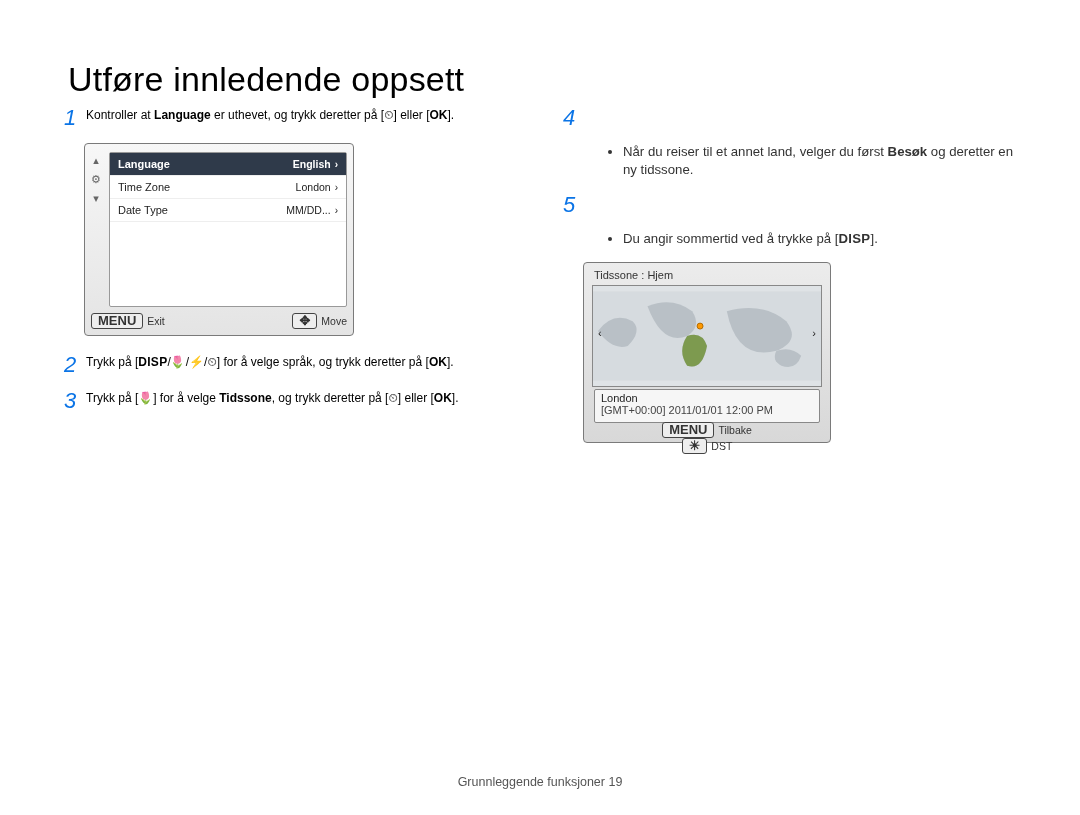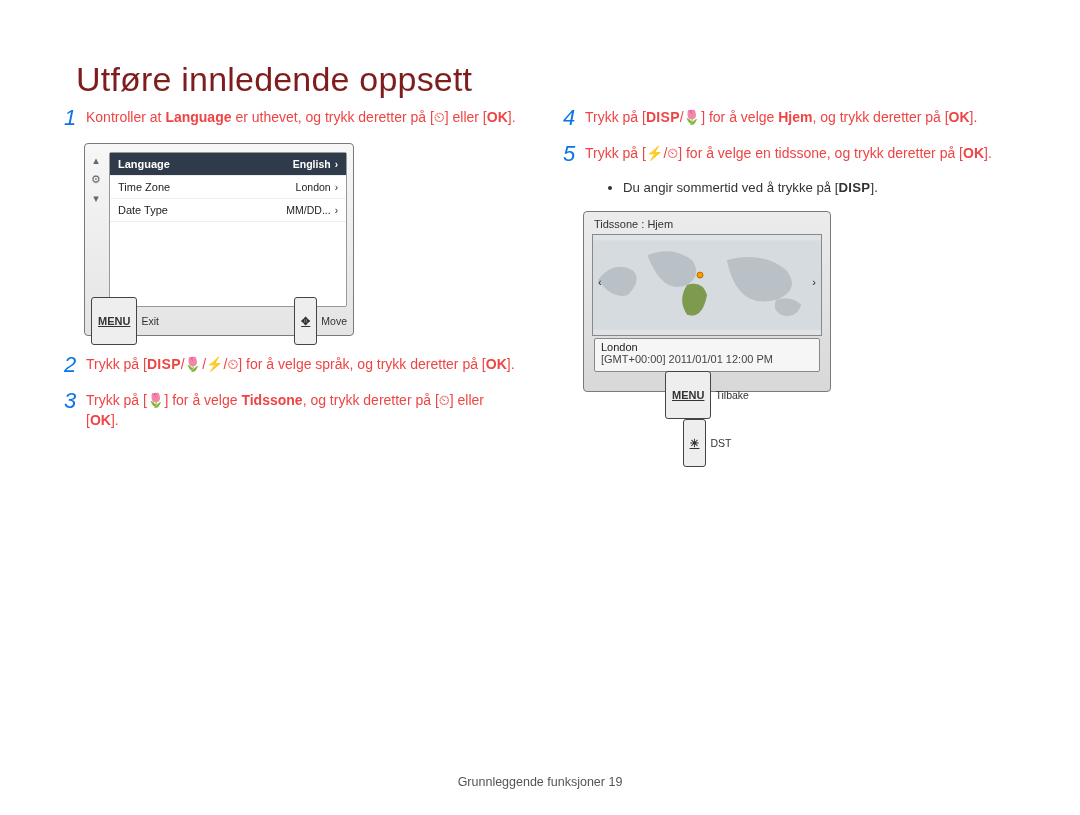--- a/index.html
+++ b/index.html
@@ -11,22 +11,22 @@
   .page {
     width: 1080px;
     height: 815px;
     position: relative;
     box-sizing: border-box;
     padding: 60px 64px 20px 64px;
   }
   h1.title {
     font-size: 34px;
     font-weight: 400;
-    color: #7f1d1d;
-    margin: 0 0 8px 12px;
+    color: #000000;
+    margin: 0 0 8px 4px;
     letter-spacing: 0.2px;
   }
   .lead {
     font-size: 13.5px;
     line-height: 1.35;
     color: #333;
     margin: 0 0 22px 0;
   }
   .cols {
     display: flex;
@@ -42,23 +42,23 @@
   }
   .step-num {
     font-style: italic;
     font-size: 22px;
     color: #0b74e6;
     width: 22px;
     line-height: 1;
     flex: 0 0 auto;
   }
   .step-txt {
-    font-size: 14px;
+    font-size: 12px;
     line-height: 1.45;
-    color: #ef4444;
+    color: #000000;
   }
   .step-txt b { font-weight: bold; }
   .bracket { white-space: nowrap; }
   .disp-ico { font-weight: bold; font-family: Arial; letter-spacing: 0.3px; }
   .ok-ico { font-weight: bold; }
 
   .bullets { margin: 6px 0 14px 20px; font-size: 13.2px; line-height:1.4; color:#333;}
   .bullets li { margin-bottom: 4px; }
 
   
@@ -99,23 +99,23 @@
     display:flex; flex-direction:column; align-items:center; justify-content:flex-start;
     gap:6px; padding-top:10px;
     color:#666;
   }
   .lcd-bottom {
     position:absolute; left:6px; right:6px; bottom:4px; height:20px;
     display:flex; justify-content:space-between; align-items:center;
     font-size:10.5px; color:#333;
   }
   .btn-chip {
-    display:inline-block; padding:16px 6px; height:14px; line-height:14px;
-    border:1px solid #444; border-radius:3px; background:#eee; font-size:11px;
-    margin-right:4px; font-weight:bold;text-decoration:underline;
+    display:inline-block; padding:0 6px; height:14px; line-height:14px;
+    border:1px solid #444; border-radius:3px; background:#eee; font-size:13px;
+    margin-right:4px; font-weight:bold;
   }
 
   
   .tz {
     width: 248px;
     height: 181px;
     border:1px solid #7a7a7a;
     border-radius:4px;
     margin: 6px 0 0 20px;
     background: linear-gradient(#ececec,#d8d8d8);
@@ -215,30 +215,29 @@
         <div class="step-txt">
           <span>Trykk på [</span><span>🌷</span><span>] for å velge </span><b>Tidssone</b><span>, og trykk deretter på [</span><span>⏲</span><span>] eller [</span><span class="ok-ico">OK</span><span>].</span>
         </div>
       </div>
     </div>
 
     <div class="col">
 
       <div class="step">
         <div class="step-num">4</div>
-        <div class="step-txt">
-          <span>Trykk på [</span><span class="disp-ico">DISP</span>/<span>🌷</span><span>] for å velge </span><b>Hjem</b><span>, og trykk deretter på [</span><span class="ok-ico">OK</span><span>].</span>
-        </div>
-      </div>
+      </div>
+      <ul class="bullets">
+        <li>
+          <span>Når du reiser til et annet land, velger du først </span><b>Besøk</b><span> og deretter en ny tidssone.</span>
+        </li>
+      </ul>
 
       <div class="step">
         <div class="step-num">5</div>
-        <div class="step-txt">
-          <span>Trykk på [</span><span>⚡</span>/<span>⏲</span><span>] for å velge en tidssone, og trykk deretter på [</span><span class="ok-ico">OK</span><span>].</span>
-        </div>
       </div>
       <ul class="bullets">
         <li>
           <span>Du angir sommertid ved å trykke på [</span><span class="disp-ico">DISP</span>].
         </li>
       </ul>
 
       <div class="tz">
         <div class="tz-title">Tidssone : Hjem</div>
         <div class="tz-map">

